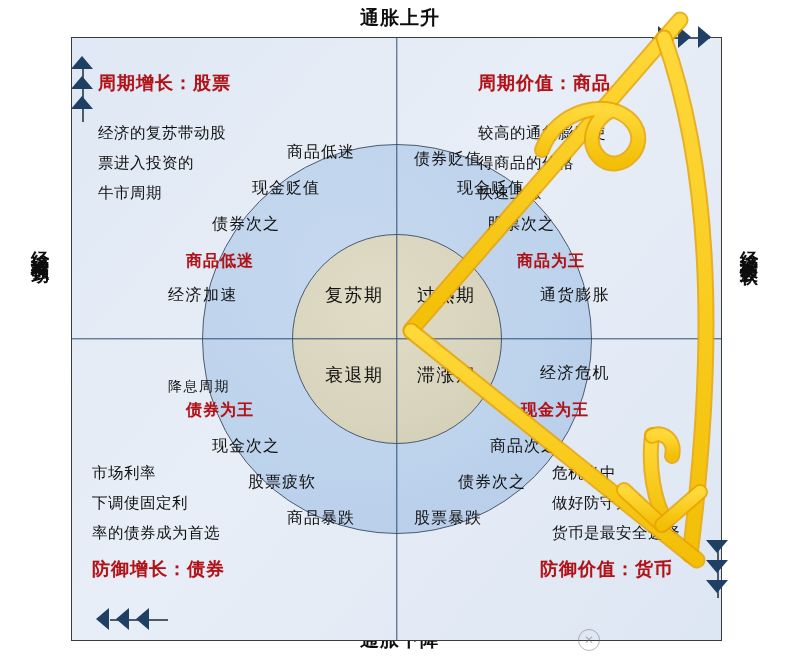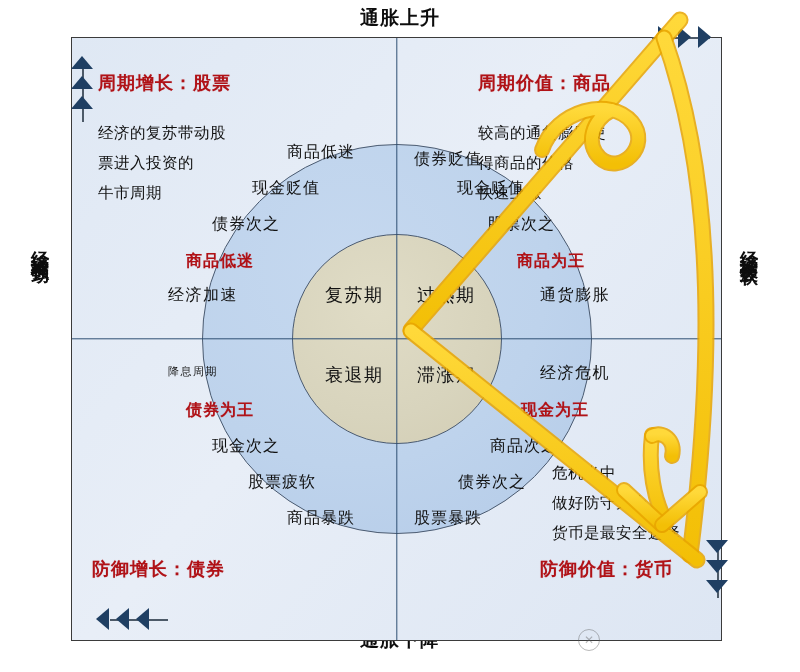--- a/index.html
+++ b/index.html
@@ -188,25 +188,28 @@
 得商品的价格
 快速上涨</div>
     <div class="ring-line" style="left:342px;top:111px;">债券贬值</div>
     <div class="ring-line" style="left:385px;top:140px;">现金贬值</div>
     <div class="ring-line" style="left:415px;top:176px;">股票次之</div>
     <div class="ring-line king" style="left:445px;top:213px;">商品为王</div>
     <div class="core-line" style="left:468px;top:247px;font-size:16px;">通货膨胀</div>
     <div class="core-line" style="left:345px;top:245px;">过热期</div>
 
     <div class="core-line" style="left:253px;top:325px;">衰退期</div>
-    <div class="core-line" style="left:96px;top:326px;font-size:11px;text-align:center;">降息周期</div>
+    <div class="core-line" style="left:96px;top:340px;font-size:14px;text-align:center;">降息周期</div>
     <div class="ring-line king" style="left:114px;top:362px;">债券为王</div>
     <div class="ring-line" style="left:140px;top:398px;">现金次之</div>
     <div class="ring-line" style="left:176px;top:434px;">股票疲软</div>
     <div class="ring-line" style="left:215px;top:470px;">商品暴跌</div>
+    <div class="q-desc" style="left:20px;top:420px;width:230px;">市场利率
+下调使固定利
+率的债券成为首选</div>
     <div class="q-title" style="left:20px;top:519px;">防御增长：债券</div>
 
     <div class="core-line" style="left:345px;top:325px;">滞涨期</div>
     <div class="core-line" style="left:468px;top:325px;font-size:16px;">经济危机</div>
     <div class="ring-line king" style="left:449px;top:362px;">现金为王</div>
     <div class="ring-line" style="left:418px;top:398px;">商品次之</div>
     <div class="ring-line" style="left:386px;top:434px;">债券次之</div>
     <div class="ring-line" style="left:342px;top:470px;">股票暴跌</div>
     <div class="q-desc" style="left:480px;top:420px;width:185px;text-align:left;">危机当中
 做好防守为上

